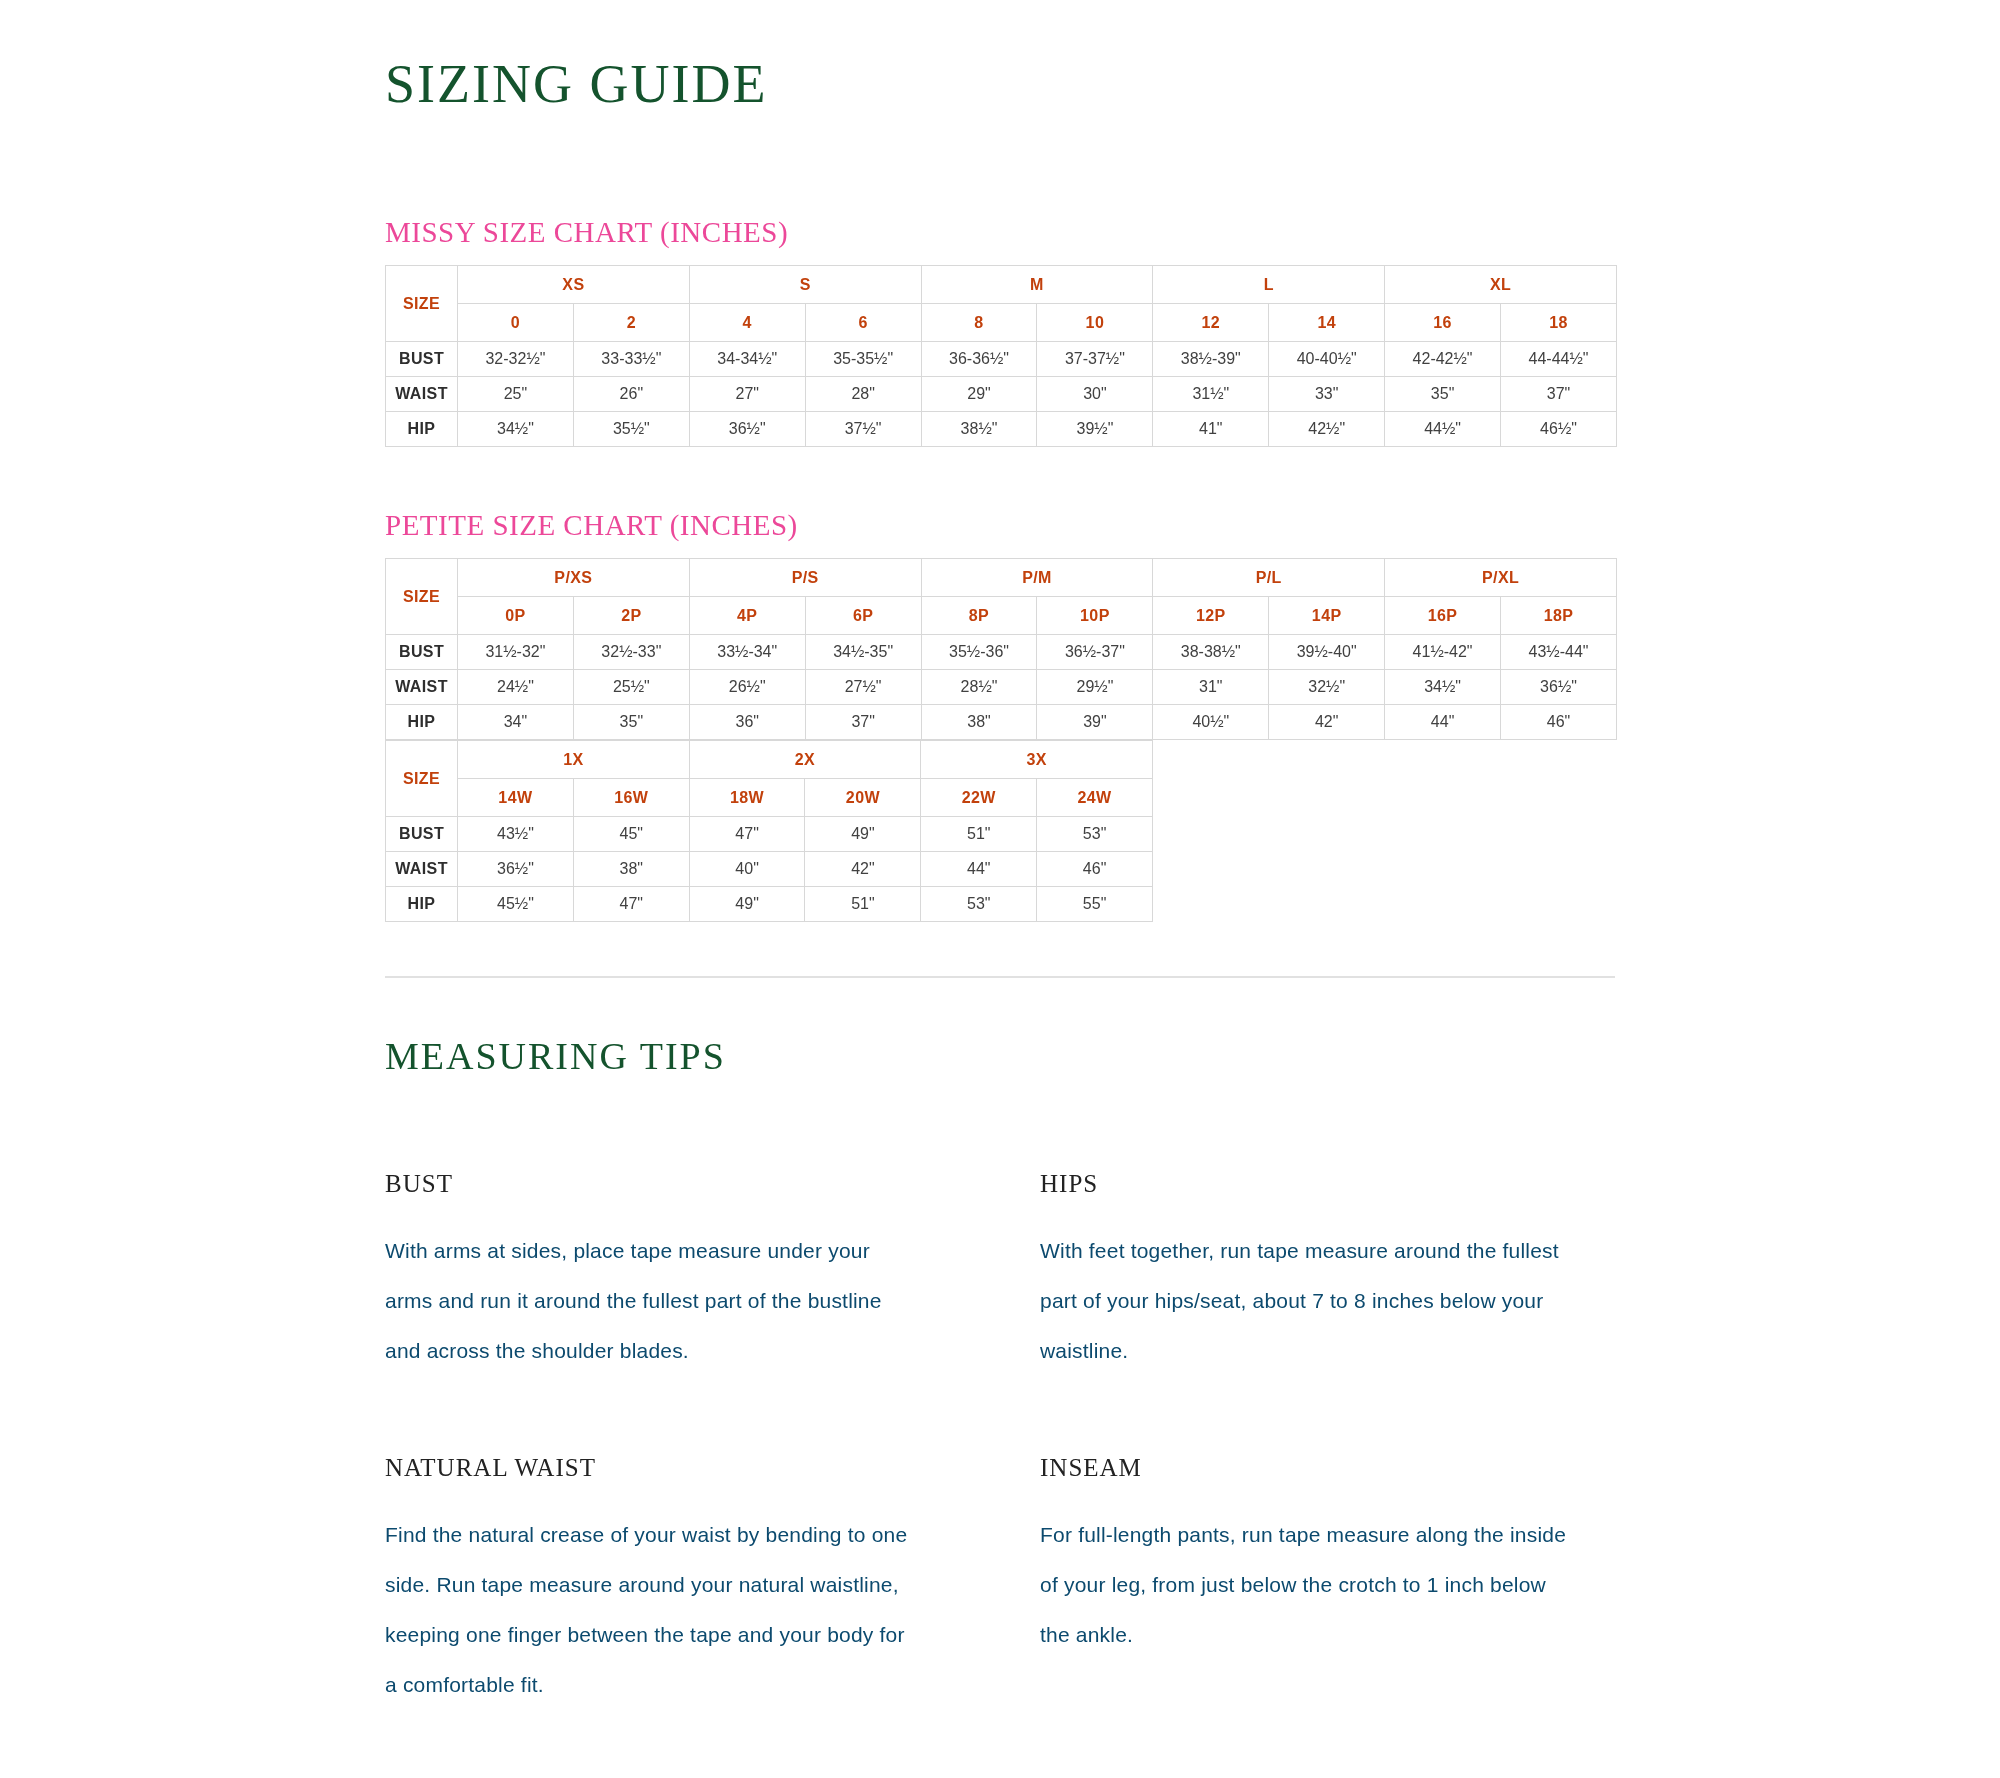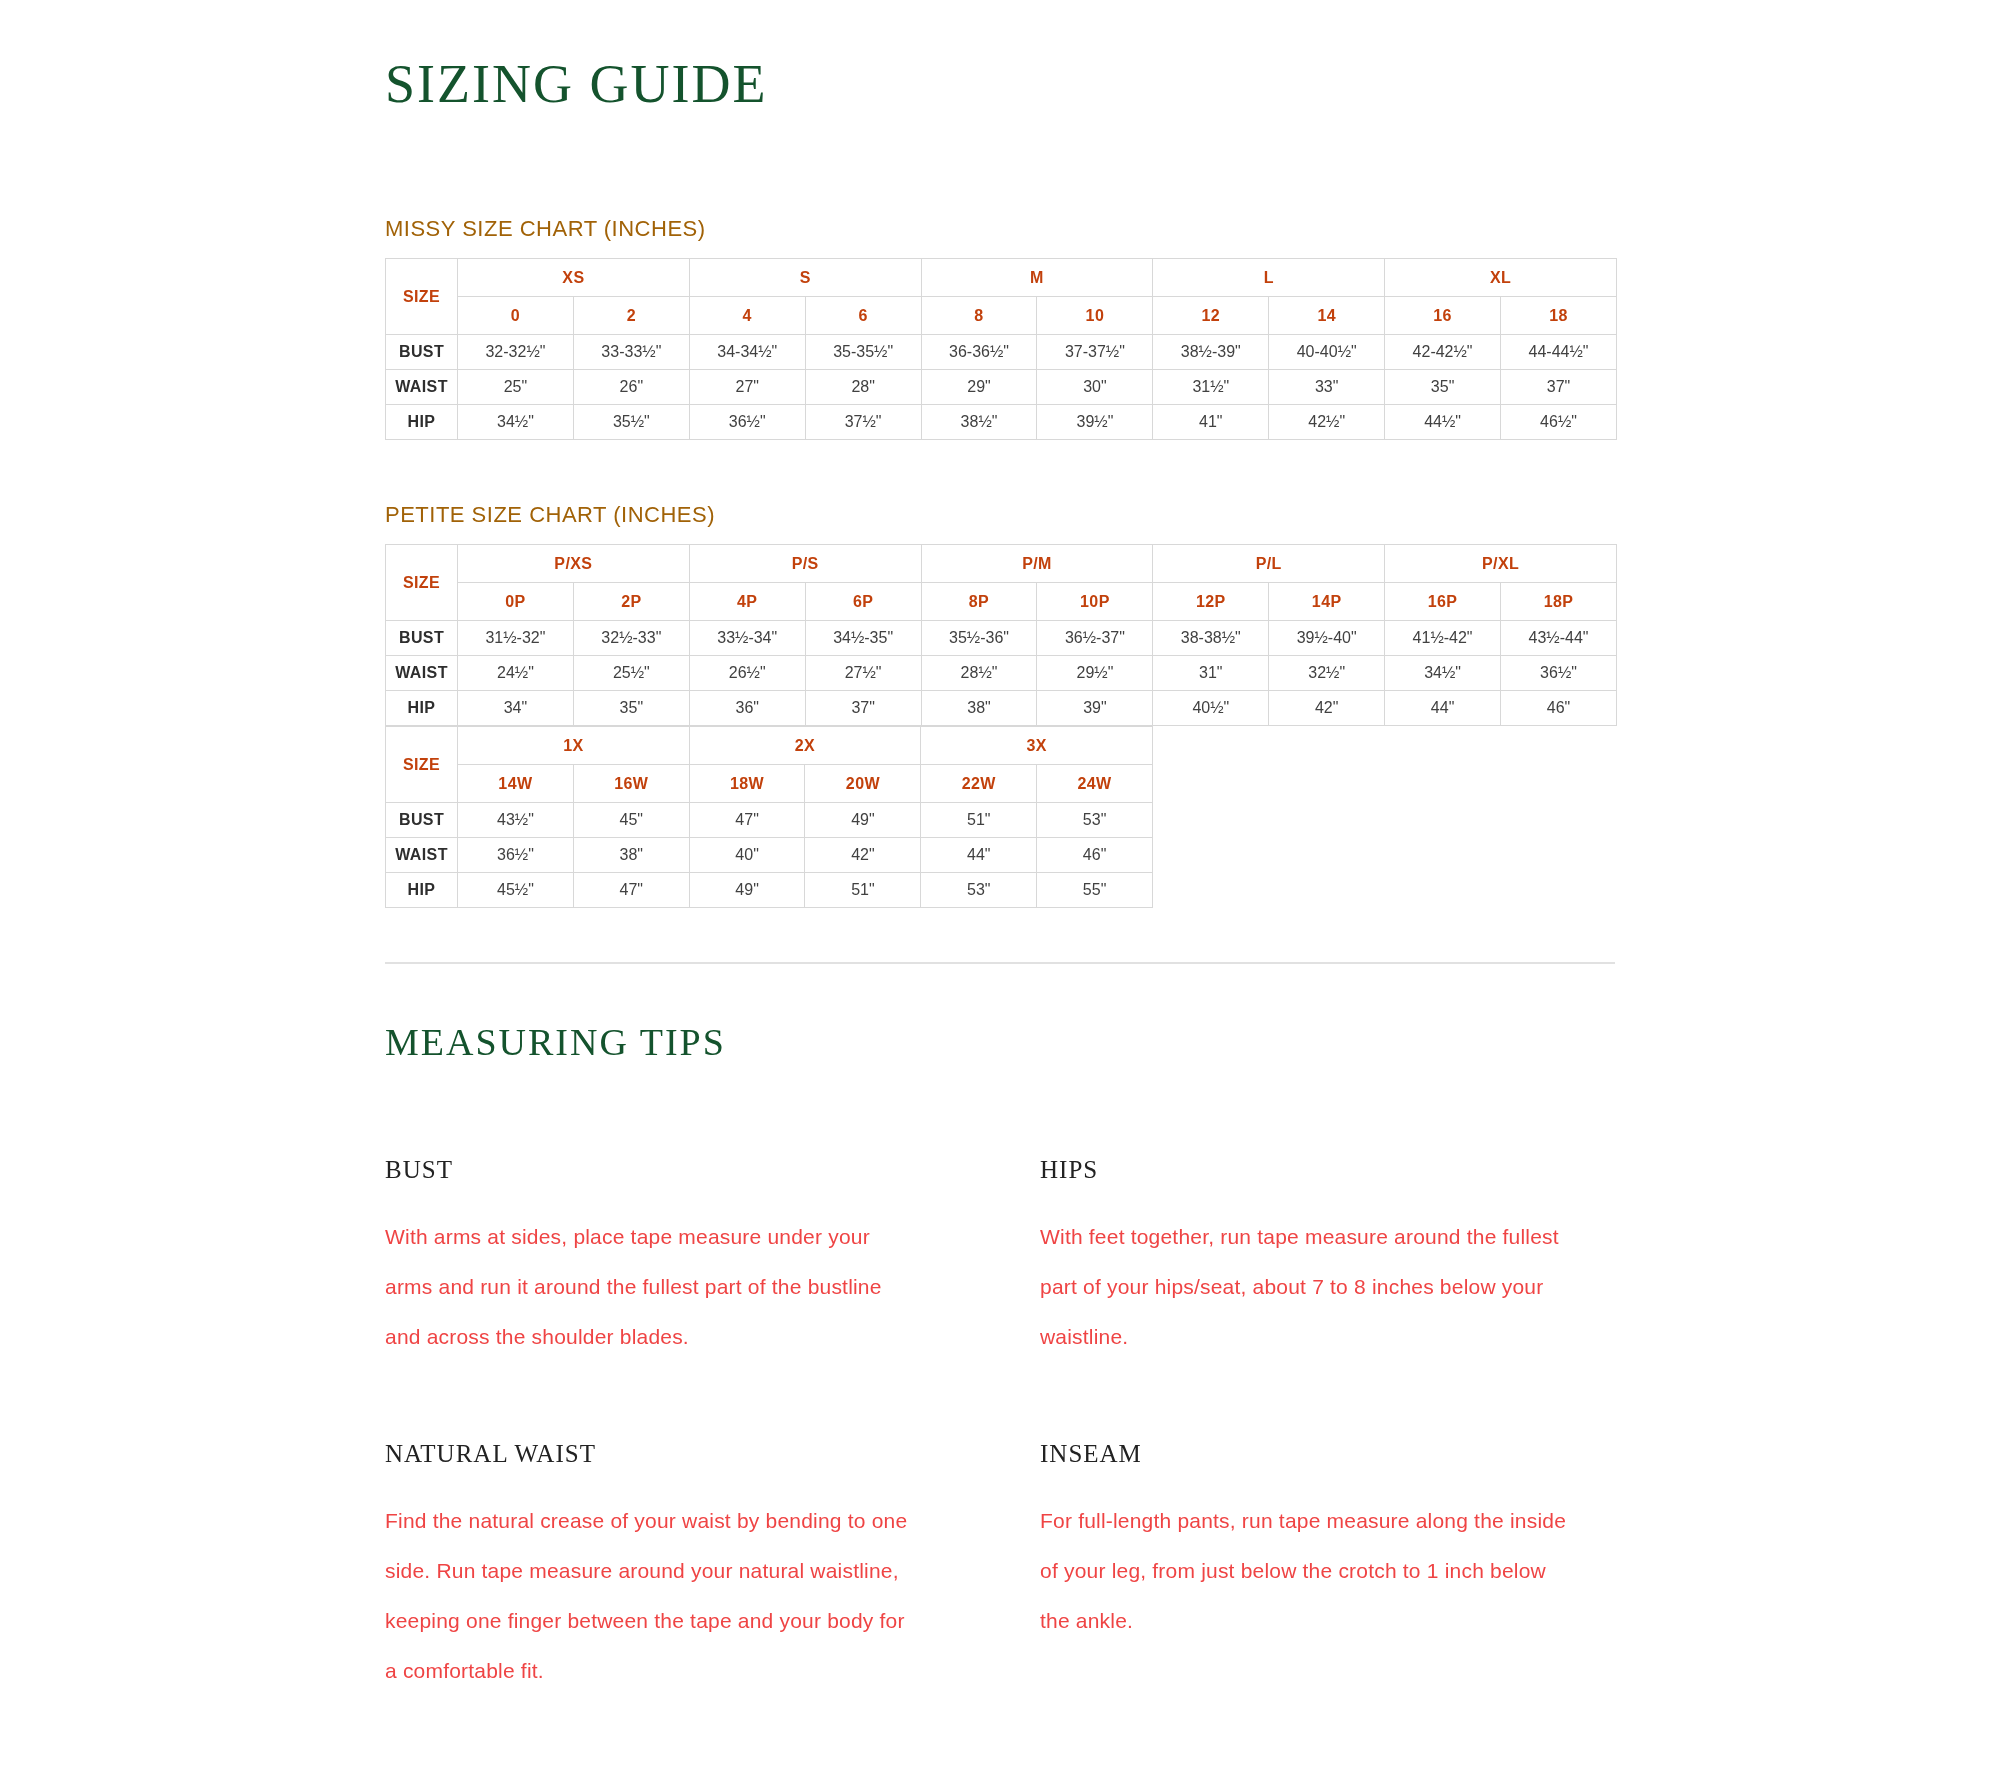--- a/index.html
+++ b/index.html
@@ -18,25 +18,25 @@
   .page-title {
     font-family: Liberation Serif, serif;
     font-weight: 400;
     font-size: 54px;
     letter-spacing: 2px;
     color: #14532d;
     margin: 55px 0 0 0;
     line-height: 1.1;
   }
   .chart-heading {
-    font-family: Liberation Sans, sans-serif;
-    font-weight: 400;
-    font-size: 22px;
+    font-family: Liberation Serif, serif;
+    font-weight: 400;
+    font-size: 29px;
     letter-spacing: 0.5px;
-    color: #a16207;
+    color: #ec4899;
     margin: 62px 0 16px 0;
   }
   .chart-block:first-of-type .chart-heading { margin-top: 102px; }
   table.chart-table {
     border-collapse: collapse;
     table-layout: fixed;
     background: #ffffff;
   }
   table.chart-table.cols-10 { width: 1232px; }
   table.chart-table.cols-6  { width: 768px; }
@@ -95,21 +95,21 @@
     letter-spacing: 1px;
     color: #222222;
     margin: 0;
   }
   .tip-text {
     margin: 28px 0 0 0;
     max-width: 535px;
     font-size: 21px;
     line-height: 50px;
     letter-spacing: 0.2px;
-    color: #ef4444;
+    color: #0c4a6e;
   }
 </style>
 </head>
 <body>
 
 <div class="content">
 
   <h1 class="page-title">SIZING GUIDE</h1>
 
   <section id="charts">

